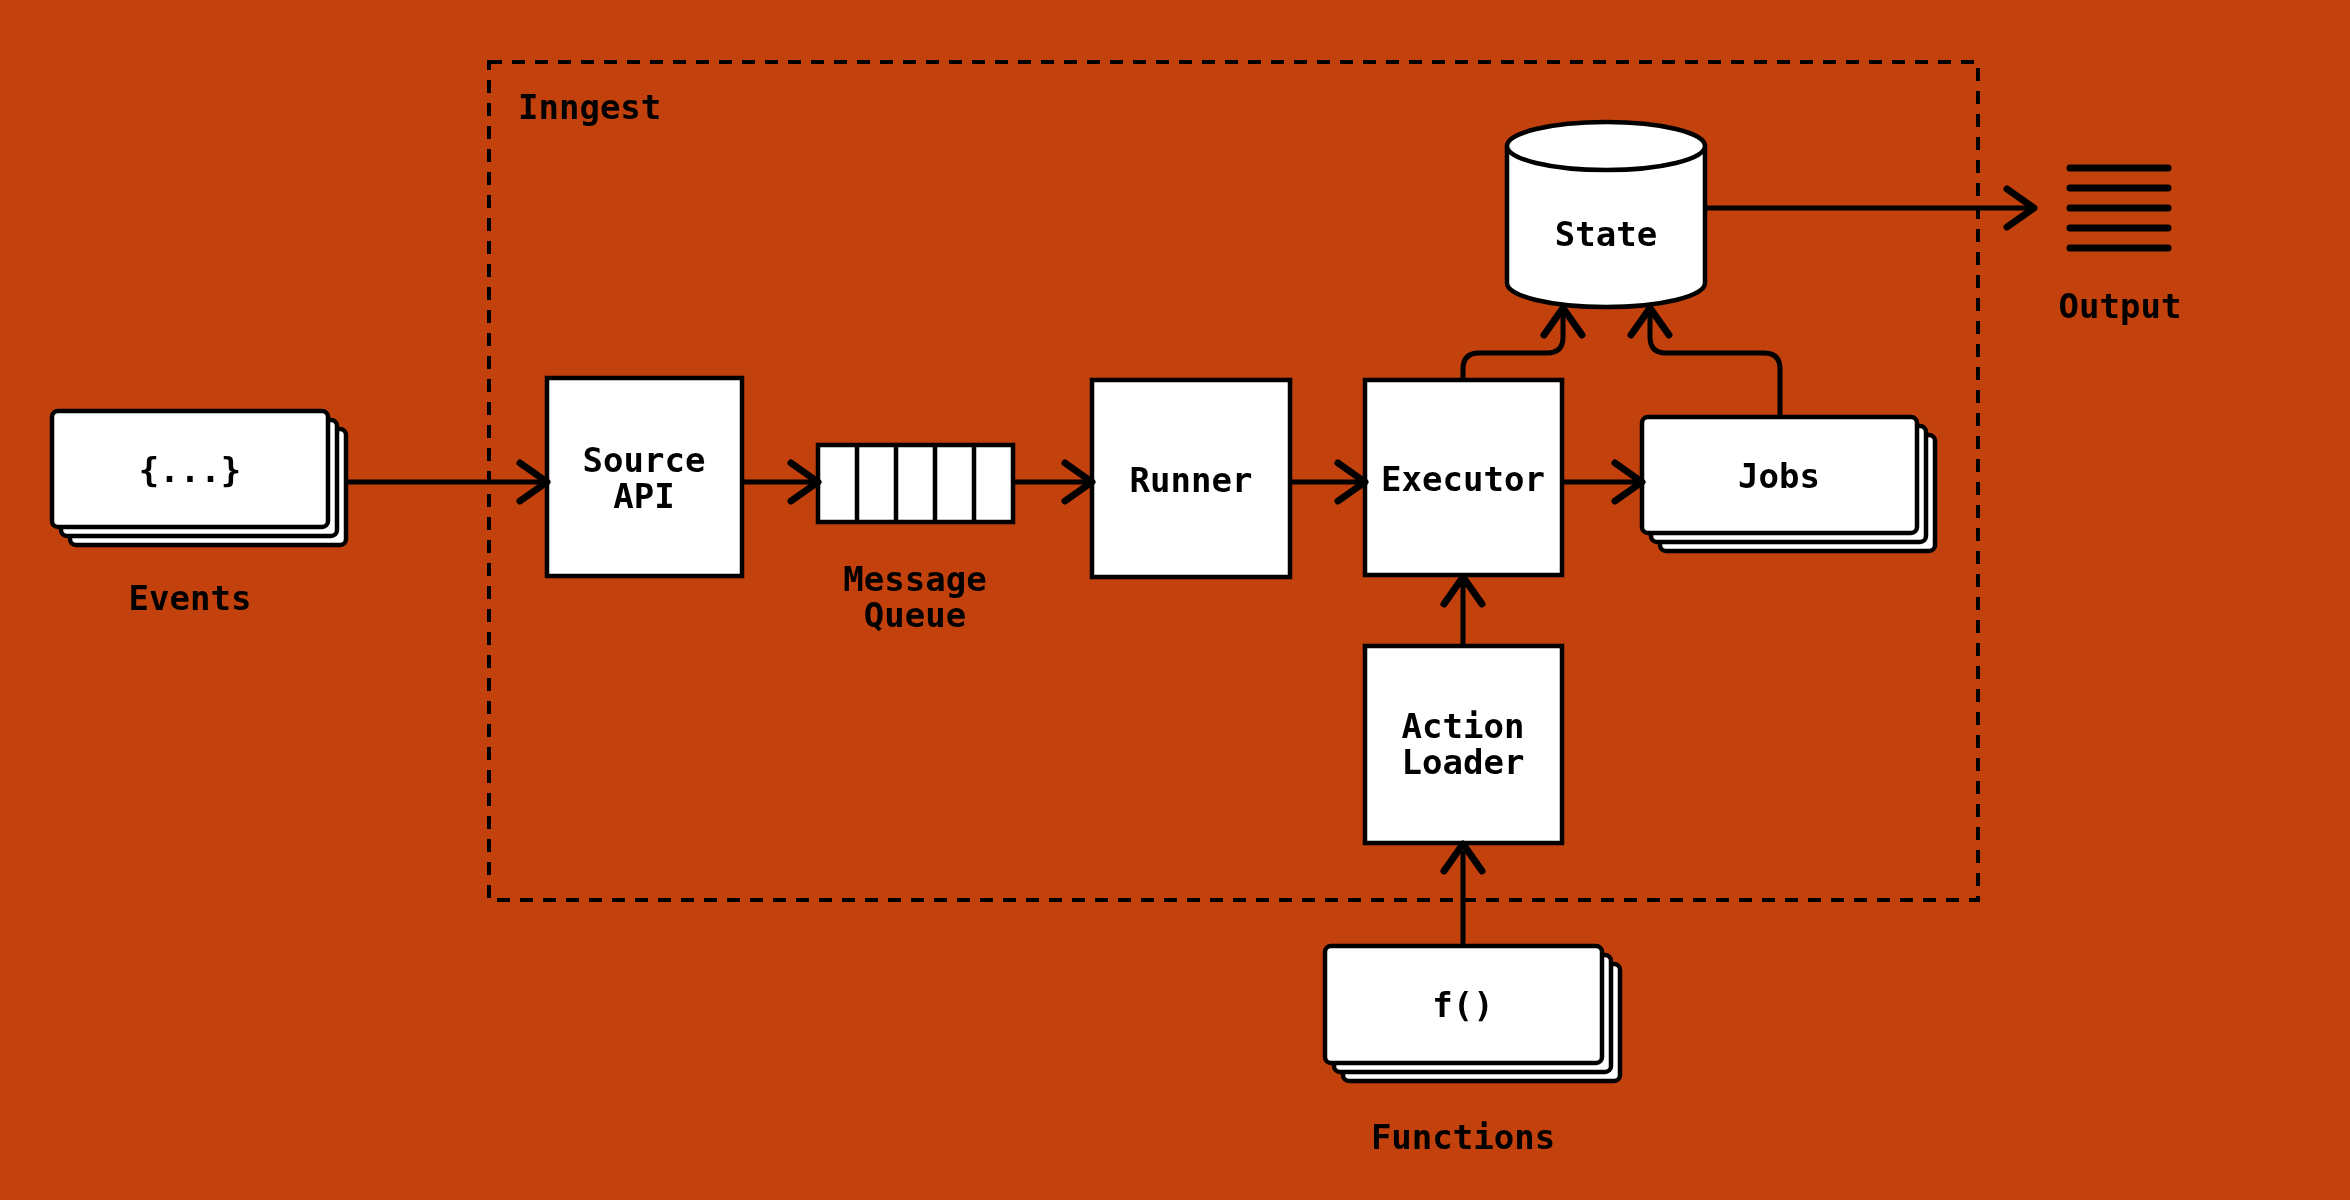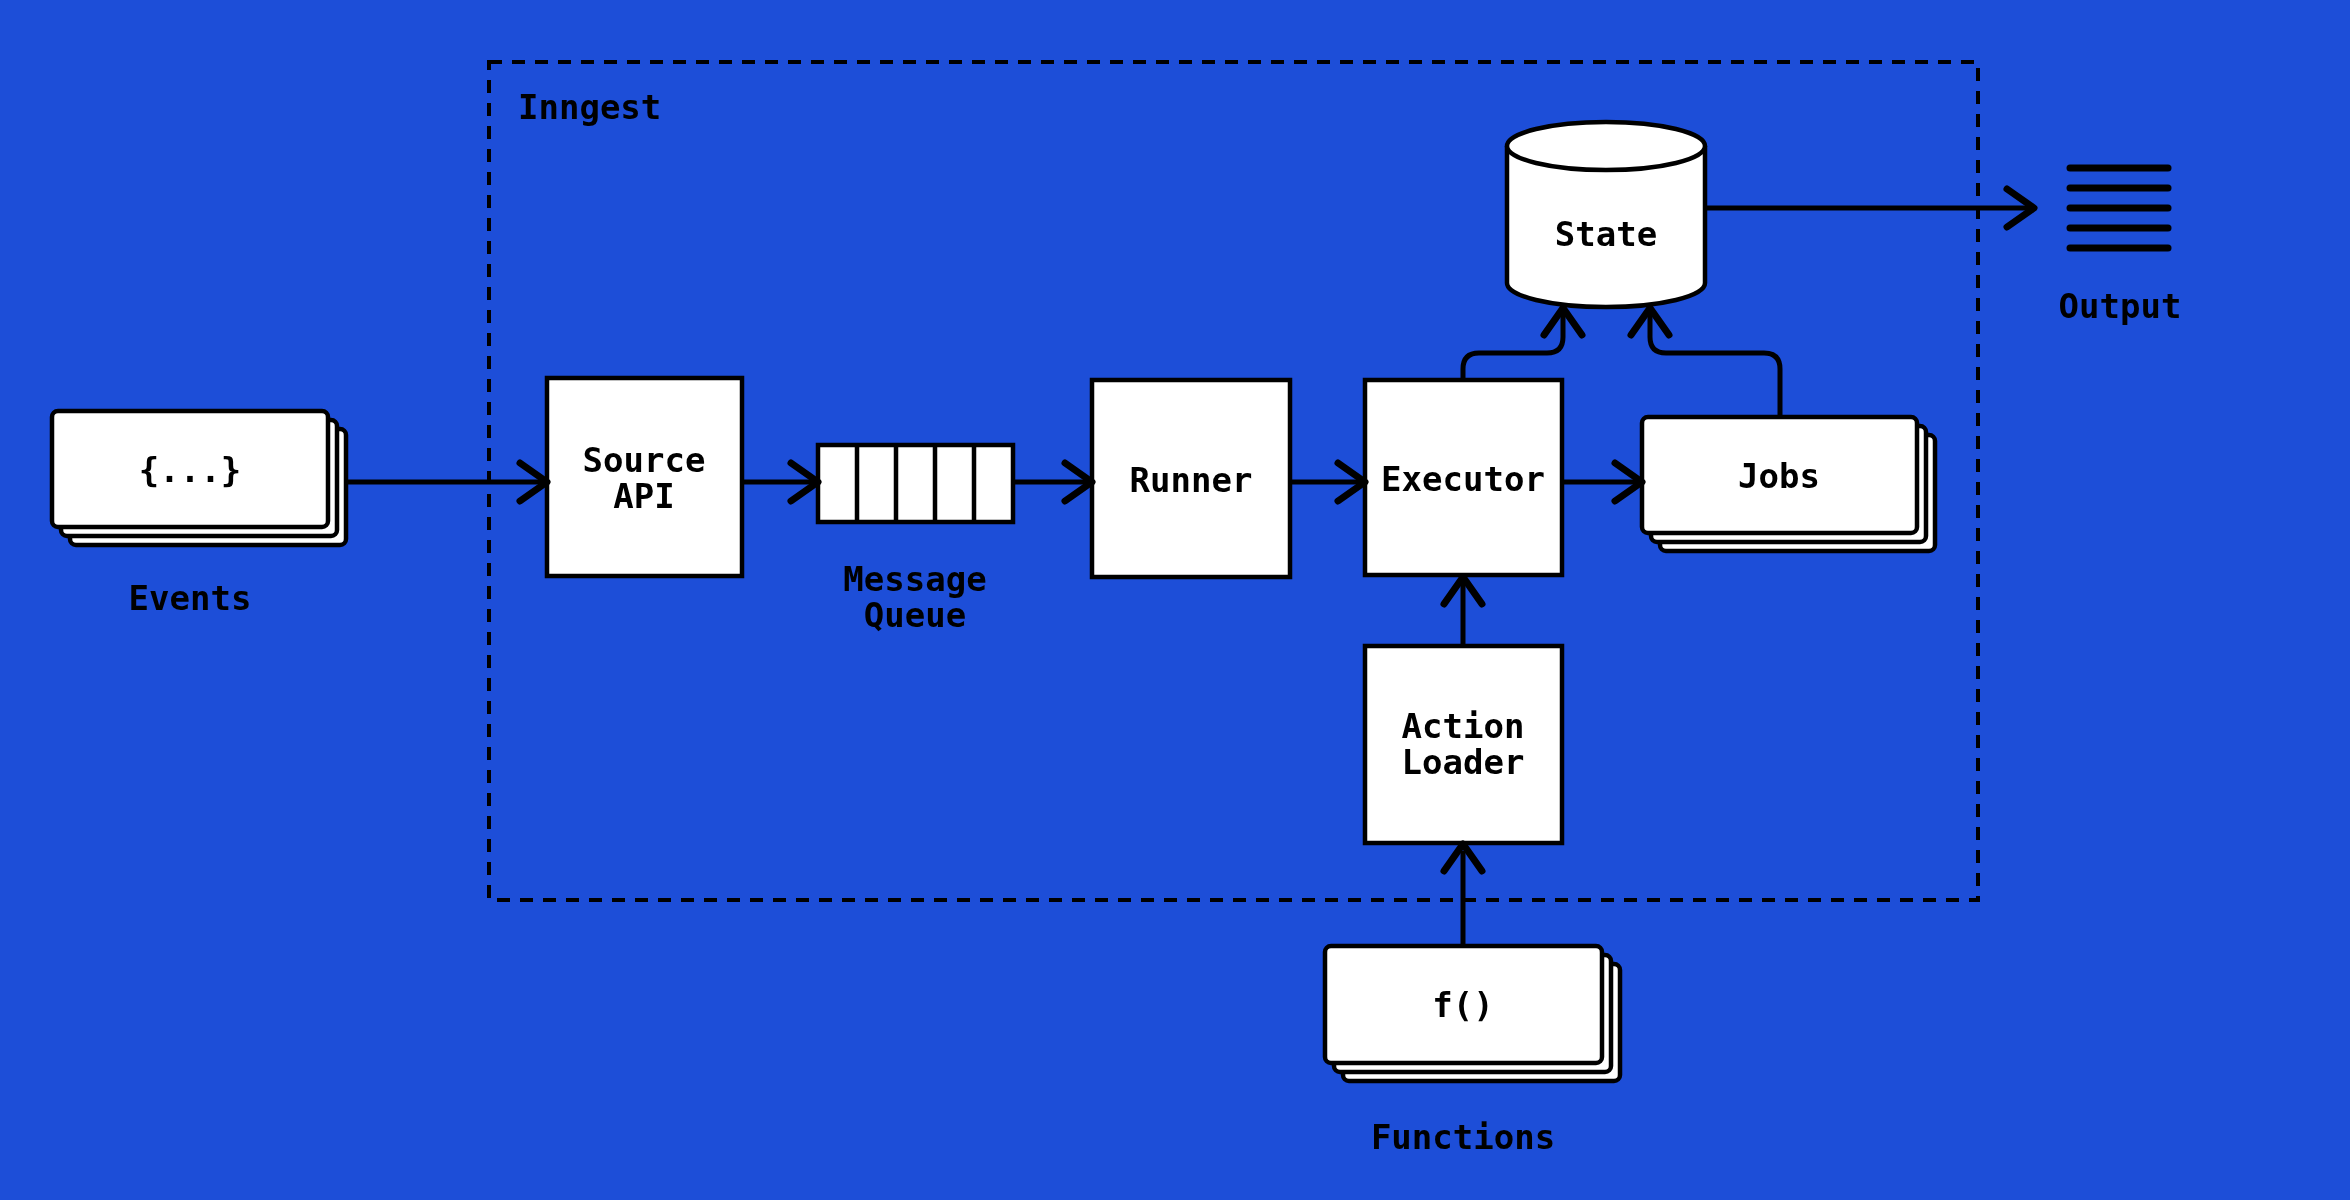--- a/index.html
+++ b/index.html
@@ -4,21 +4,21 @@
 <style>
   html, body {
     margin: 0;
     padding: 0;
     background: #ffffff;
   }
   .stage {
     position: relative;
     width: 2350px;
     height: 1200px;
-    background: #1d4ed8;
+    background: #c2410c;
     font-family: "DejaVu Sans Mono", "Liberation Mono", monospace;
   }
   svg { display: block; }
   .lbl {
     font-family: "DejaVu Sans Mono", "Liberation Mono", monospace;
     font-weight: bold;
     font-size: 34px;
     fill: #000000;
     text-anchor: middle;
   }

